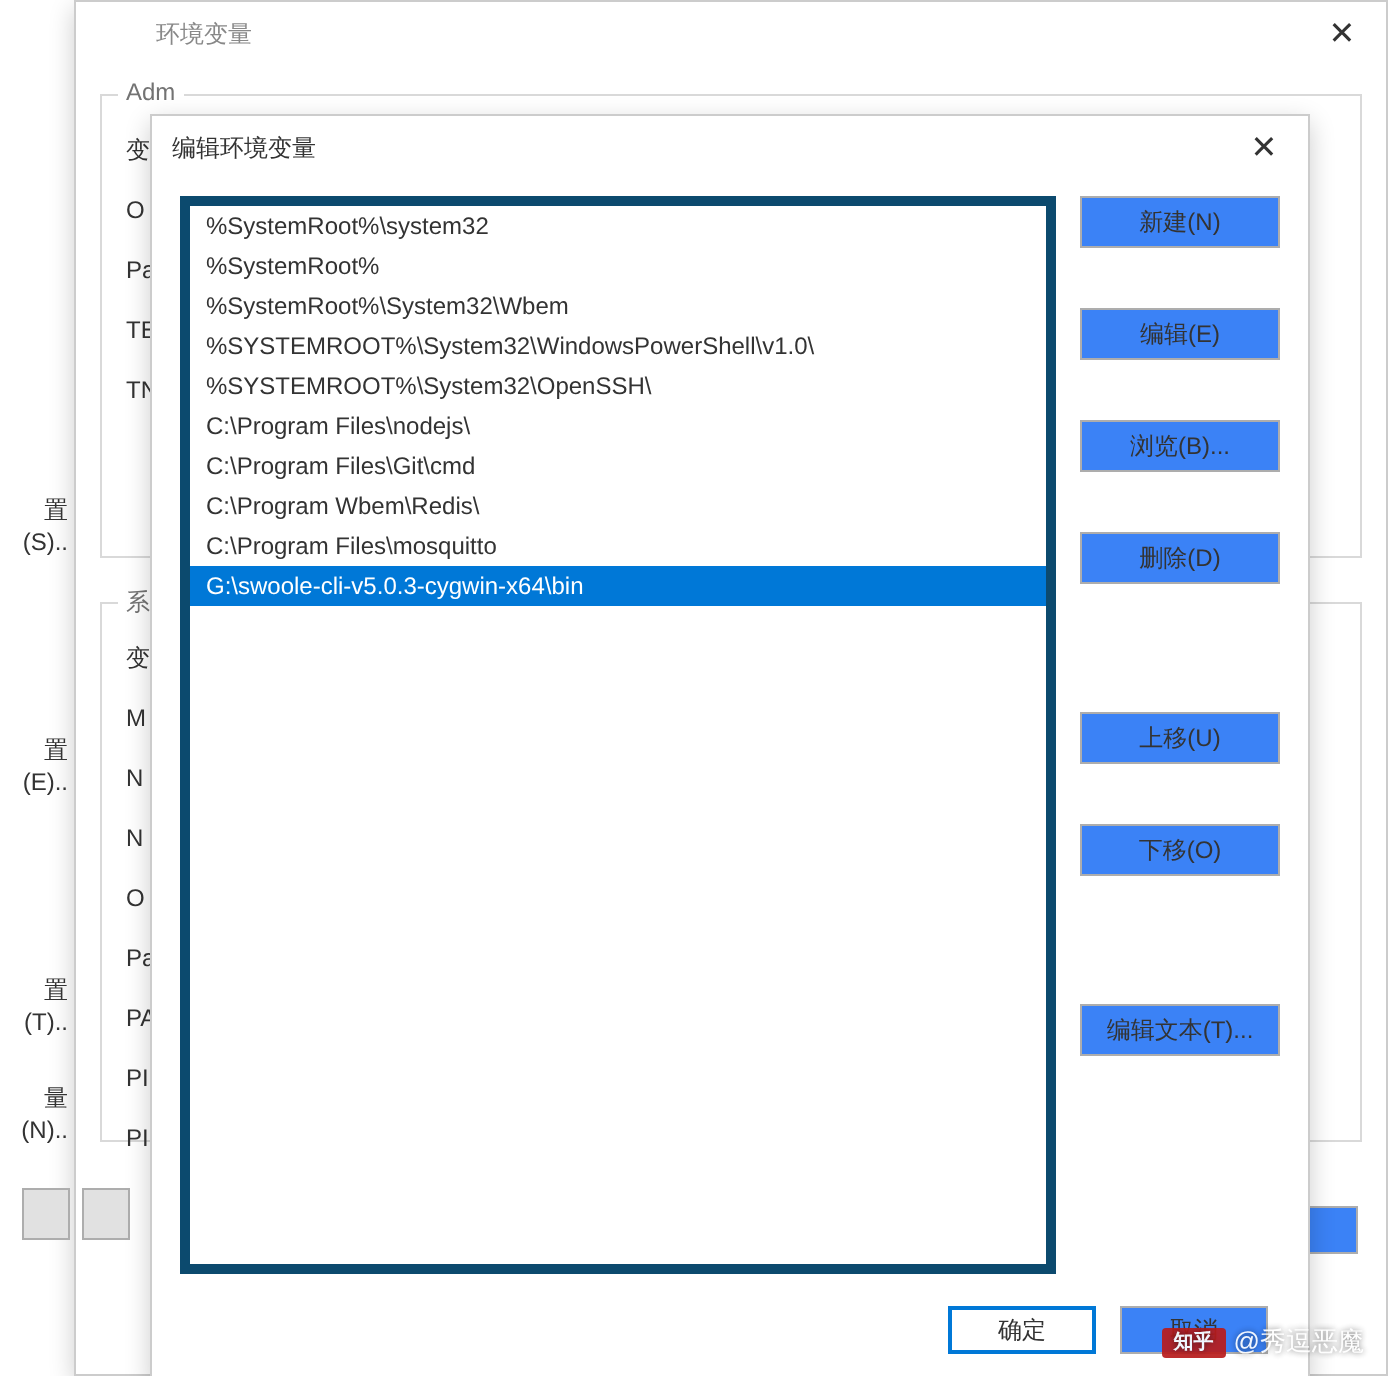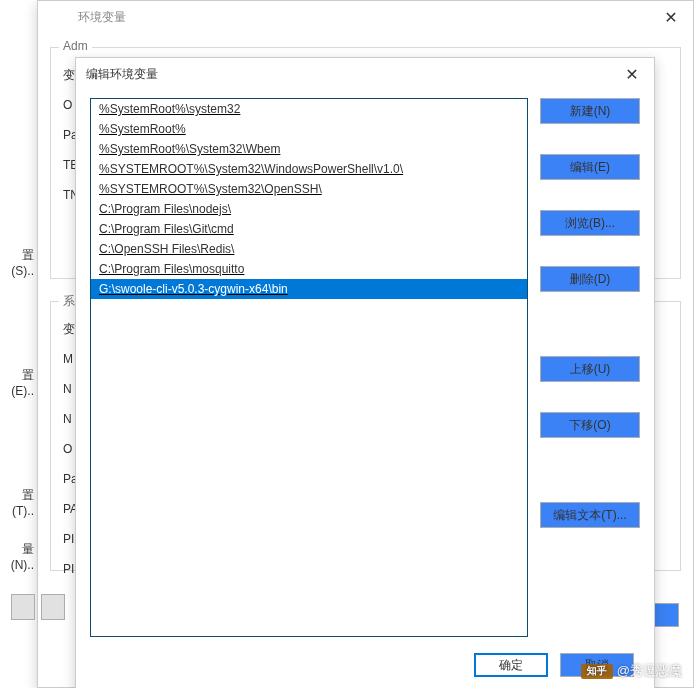--- a/index.html
+++ b/index.html
@@ -107,24 +107,23 @@
     
     .mid .content {
       display: flex;
       gap: 12px;
       padding: 8px 14px;
       height: calc(100% - 32px - 46px);
     }
     
     .listbox {
       flex: 1;
-      border: 1px solid #0c4a6e;
+      border: 5px solid #0c4a6e;
       background: #fff;
       overflow: hidden;
-      text-decoration: underline;
     }
     .list-item {
       font-size: 12px;
       padding: 3px 8px;
       color: #333;
       white-space: nowrap;
       cursor: default;
     }
     .list-item.selected {
       background: #0078d7;
@@ -154,21 +153,21 @@
       font-size: 13px;
       color: #fff;
       opacity: 0.92;
       text-shadow: 0 0 3px rgba(0,0,0,0.6);
       display: flex;
       align-items: center;
       gap: 4px;
     }
     .zhihu-logo {
       width: 32px; height: 15px;
-      background: #a16207;
+      background: #b91c1c;
       color: #fff;
       font-size: 10px;
       font-weight: bold;
       display: flex;
       align-items: center;
       justify-content: center;
       border-radius: 2px;
     }
   </style>
 </head>
@@ -227,21 +226,21 @@
 
   <div class="content">
     <div class="listbox" id="path-list">
         <div class="list-item">%SystemRoot%\system32</div>
         <div class="list-item">%SystemRoot%</div>
         <div class="list-item">%SystemRoot%\System32\Wbem</div>
         <div class="list-item">%SYSTEMROOT%\System32\WindowsPowerShell\v1.0\</div>
         <div class="list-item">%SYSTEMROOT%\System32\OpenSSH\</div>
         <div class="list-item">C:\Program Files\nodejs\</div>
         <div class="list-item">C:\Program Files\Git\cmd</div>
-        <div class="list-item">C:\OpenSSH Files\Redis\</div>
+        <div class="list-item">C:\Program Wbem\Redis\</div>
         <div class="list-item">C:\Program Files\mosquitto</div>
         <div class="list-item selected">G:\swoole-cli-v5.0.3-cygwin-x64\bin</div>
       </div>
     <div class="side-buttons">
       <button class="btn">新建(N)</button>
       <div class="spacer"></div>
       <button class="btn">编辑(E)</button>
       <div class="spacer"></div>
       <button class="btn">浏览(B)...</button>
       <div class="spacer"></div>

